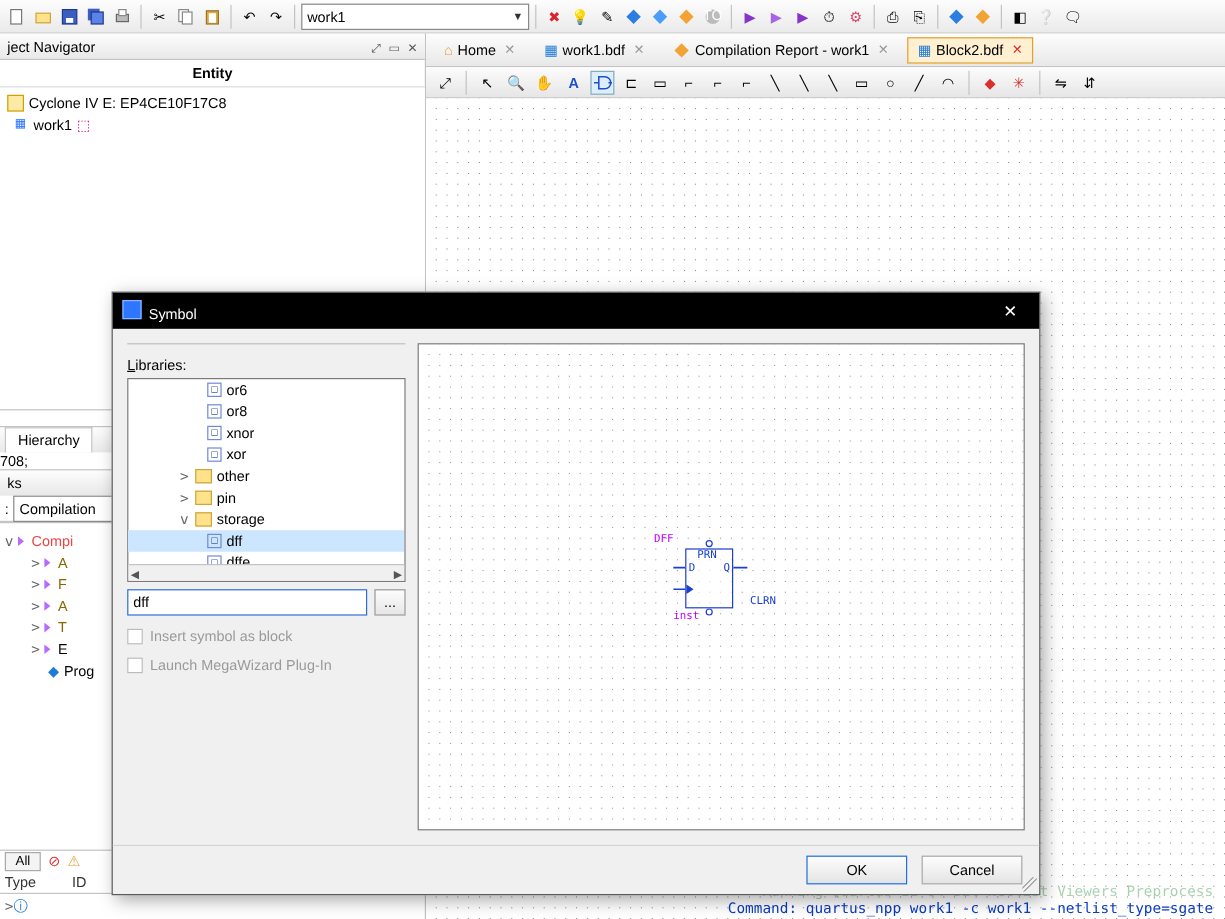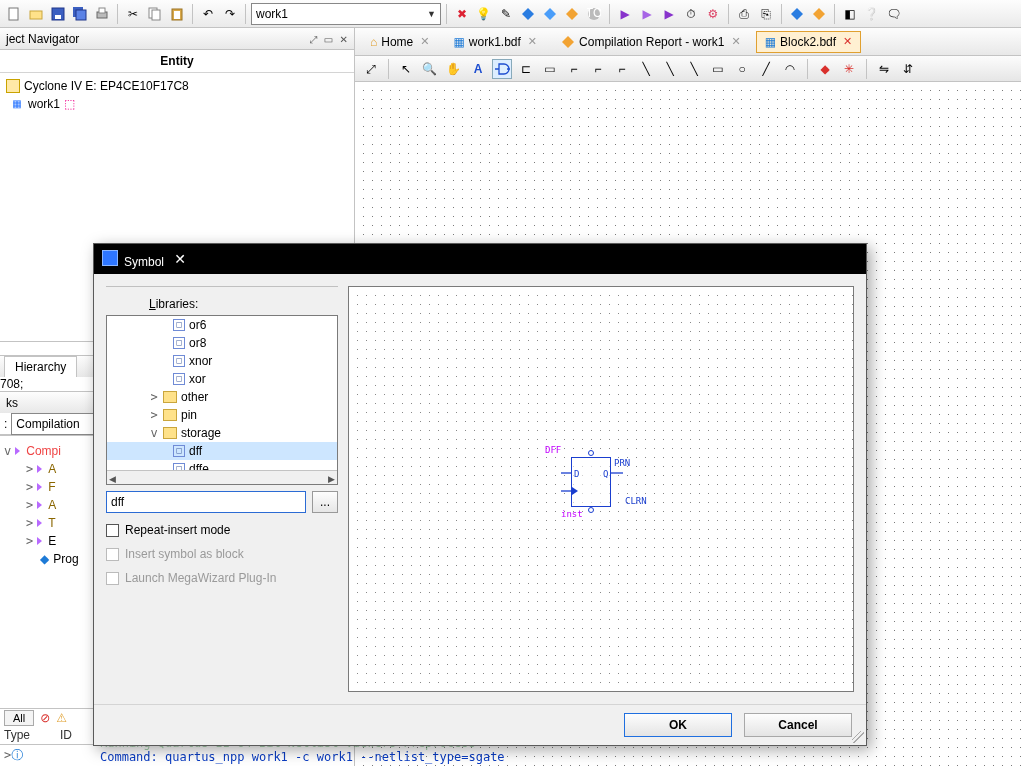--- a/index.html
+++ b/index.html
@@ -45,27 +45,27 @@
 .doc-tab { display:flex; align-items:center; gap:4px; padding:3px 8px; border:1px solid transparent; height:22px;}
 .doc-tab .x { color:#999; font-size:11px; margin-left:3px;}
 .doc-tab.active { background:#fff0d2; border:1px solid #e0a030;}
 .editor-bar { height:26px; background:linear-gradient(#fcfcfc,#e6e6e6); border-bottom:1px solid #c3c3c3; display:flex; align-items:center; gap:4px; padding:0 6px;}
 .canvas { flex:1; position:relative; background:#fff;
   background-image: radial-gradient(#7a7a7a 0.6px, transparent 0.6px);
   background-size: 9px 9px; background-position: 4px 4px;}
 
 
 .dialog { position:absolute; left:93px; top:243px; width:774px; height:503px; background:#f0f0f0; border:1px solid #5a5a5a; box-shadow: 4px 4px 14px rgba(0,0,0,.35);}
-.dlg-title { height:30px; background:#000; color:#fff; display:flex; align-items:center; justify-content:flex-start; padding:0 8px; font-size:13px;}
+.dlg-title { height:30px; background:#000; color:#fff; display:flex; align-items:center; justify-content:space-between; padding:0 8px; font-size:13px;}
 .dlg-title .ticon { width:16px; height:16px; background:#2e76ff; display:inline-block; margin-right:6px; border:1px solid #8ab6ff;}
 .dlg-close { width:32px; text-align:center; font-size:14px; cursor:default;}
 .dlg-body { display:flex; gap:10px; padding:12px; height:430px;}
 .lib-pane { width:232px; display:flex; flex-direction:column;}
 .pane-hr { height:1px; background:#c0c0c0; margin-bottom:10px;}
-.lbl { margin-bottom:4px;margin-left:43px; }
+.lbl { margin-bottom:4px; }
 .lbl .u { text-decoration: underline; }
 .listbox { border:1px solid #7a7a7a; background:#fff; height:170px; position:relative; overflow:hidden;}
 .list-inner { overflow-y:scroll; overflow-x:scroll; height:154px;}
 .list-row { display:flex; align-items:center; gap:4px; padding:1px 4px 1px 66px; line-height:16px; white-space:nowrap;}
 .list-row.folder { padding-left:42px;}
 .list-row.sel { background:#cde6ff; }
 .folder-ico { width:14px; height:12px; background:#ffe28a; border:1px solid #caa63d;}
 .leaf-ico { width:12px; height:12px; border:1px solid #6f8bd6; display:flex; align-items:center; justify-content:center; color:#46619f; font-size:8px;}
 .exp { color:#666; width:10px; text-align:center; font-family:monospace;}
 .hscroll { height:16px; background:#f0f0f0; border-top:1px solid #c3c3c3; display:flex; align-items:center; justify-content:space-between; padding:0 2px;}
@@ -81,21 +81,21 @@
 .preview { flex:1; border:1px solid #7a7a7a; background:#fff;
   background-image: radial-gradient(#888 0.6px, transparent 0.6px);
   background-size: 9px 9px; background-position: 4px 4px; position:relative;}
 .dff-sym { position:absolute; left:214px; top:160px; width:60px; height:72px;}
 .dff-box { position:absolute; left:8px; top:10px; width:40px; height:50px; border:1.5px solid #1a3ecf; background:rgba(255,255,255,.6);}
 .dff-lbl { position:absolute; font-size:9px; color:#c200ff; font-family:Consolas,monospace;}
 .dff-port { position:absolute; font-size:9px; color:#1a3ecf; font-family:Consolas,monospace;}
 .circ { width:6px; height:6px; border:1.2px solid #1a3ecf; border-radius:50%; position:absolute; background:#fff;}
 .tri { position:absolute; width:0; height:0; border-top:4px solid transparent; border-bottom:4px solid transparent; border-left:6px solid #1a3ecf;}
 .dlg-foot { height:40px; display:flex; align-items:center; justify-content:flex-end; gap:12px; padding:0 14px; border-top:1px solid #d4d4d4;}
-.btn { width:108px; height:24px; border:1px solid #a8a8a8; background:linear-gradient(#fdfdfd,#e4e4e4);font-weight:bold;}
+.btn { width:84px; height:24px; border:1px solid #a8a8a8; background:linear-gradient(#fdfdfd,#e4e4e4);}
 .btn.primary { border:1.5px solid #1f6fe0;}
 .grip { position:absolute; right:2px; bottom:2px; width:12px; height:12px;
   background: linear-gradient(135deg, transparent 6px, #aaa 6px, #aaa 7px, transparent 7px),
               linear-gradient(135deg, transparent 9px, #aaa 9px, #aaa 10px, transparent 10px);}
 svg { display:block;}
 </style>
 </head>
 <body>
 
 <div class="main-toolbar">
@@ -358,21 +358,21 @@
       <span class="tb-btn" style="color:#d9302c">◆</span>
       <span class="tb-btn" style="color:#d9302c">✳</span>
       <span class="sep"></span>
       <span class="tb-btn">⇋</span>
       <span class="tb-btn">⇵</span>
     </div>
     <div class="canvas"></div>
   </div>
 </div>
 
-<div style="position:absolute; left:90px; bottom:0; right:0; padding:2px 10px;">
+<div style="position:absolute; left:76px; bottom:0; right:0; padding:2px 10px;text-align:right;">
   <div class="mono green" style="opacity:.35">Running Quartus II 64-Bit Netlist Viewers Preprocess</div>
   <div class="mono blue">Command: quartus_npp work1 -c work1 --netlist_type=sgate</div>
 </div>
 
 <div class="dialog">
   <div class="dlg-title">
     <span><span class="ticon"></span><span>Symbol</span></span>
     <span class="dlg-close">✕</span>
   </div>
   <div class="dlg-body">
@@ -426,40 +426,36 @@
             <span>▶</span>
           </div>
       </div>
 
       <div class="name-row">
         <input type="text" value="dff" style="">
         <button class="dots-btn">...</button>
       </div>
 
       <div class="chk-row">
-        <span class="chk"></span>
-        <span><span>R</span><span class="u">e</span><span>peat-insert mode</span></span>
-      </div>
-      <div class="chk-row">
         <span class="chk dis"></span>
         <span class="dislabel">Insert symbol as block</span>
       </div>
       <div class="chk-row">
         <span class="chk dis"></span>
         <span class="dislabel">Launch MegaWizard Plug-In</span>
       </div>
 
     </div>
 
     <div class="preview">
       <div class="dff-sym">
         <span class="dff-lbl" style="left:-18px; top:-2px;">DFF</span>
         <span class="dff-lbl" style="left:-18px; top:62px;margin-left:16px;">inst</span>
         <div class="dff-box"></div>
-        <span class="dff-port" style="left:18px; top:11px;margin-left:33px;">PRN</span>
+        <span class="dff-port" style="left:18px; top:11px;">PRN</span>
         <span class="dff-port" style="left:14px; top:49px;margin-left:48px;">CLRN</span>
         <span class="dff-port" style="left:11px; top:22px;">D</span>
         <span class="dff-port" style="left:40px; top:22px;">Q</span>
         <span class="circ" style="left:25px; top:3px;"></span>
         <span class="circ" style="left:25px; top:60px;"></span>
         <span class="tri" style="left:9px; top:40px;"></span>
         <svg style="position:absolute; left:-2px; top:24px" width="10" height="4">
             <line x1="0" y1="2" x2="10" y2="2" stroke="#1a3ecf" stroke-width="1.3"></line>
           </svg>
         <svg style="position:absolute; left:48px; top:24px" width="12" height="4">

